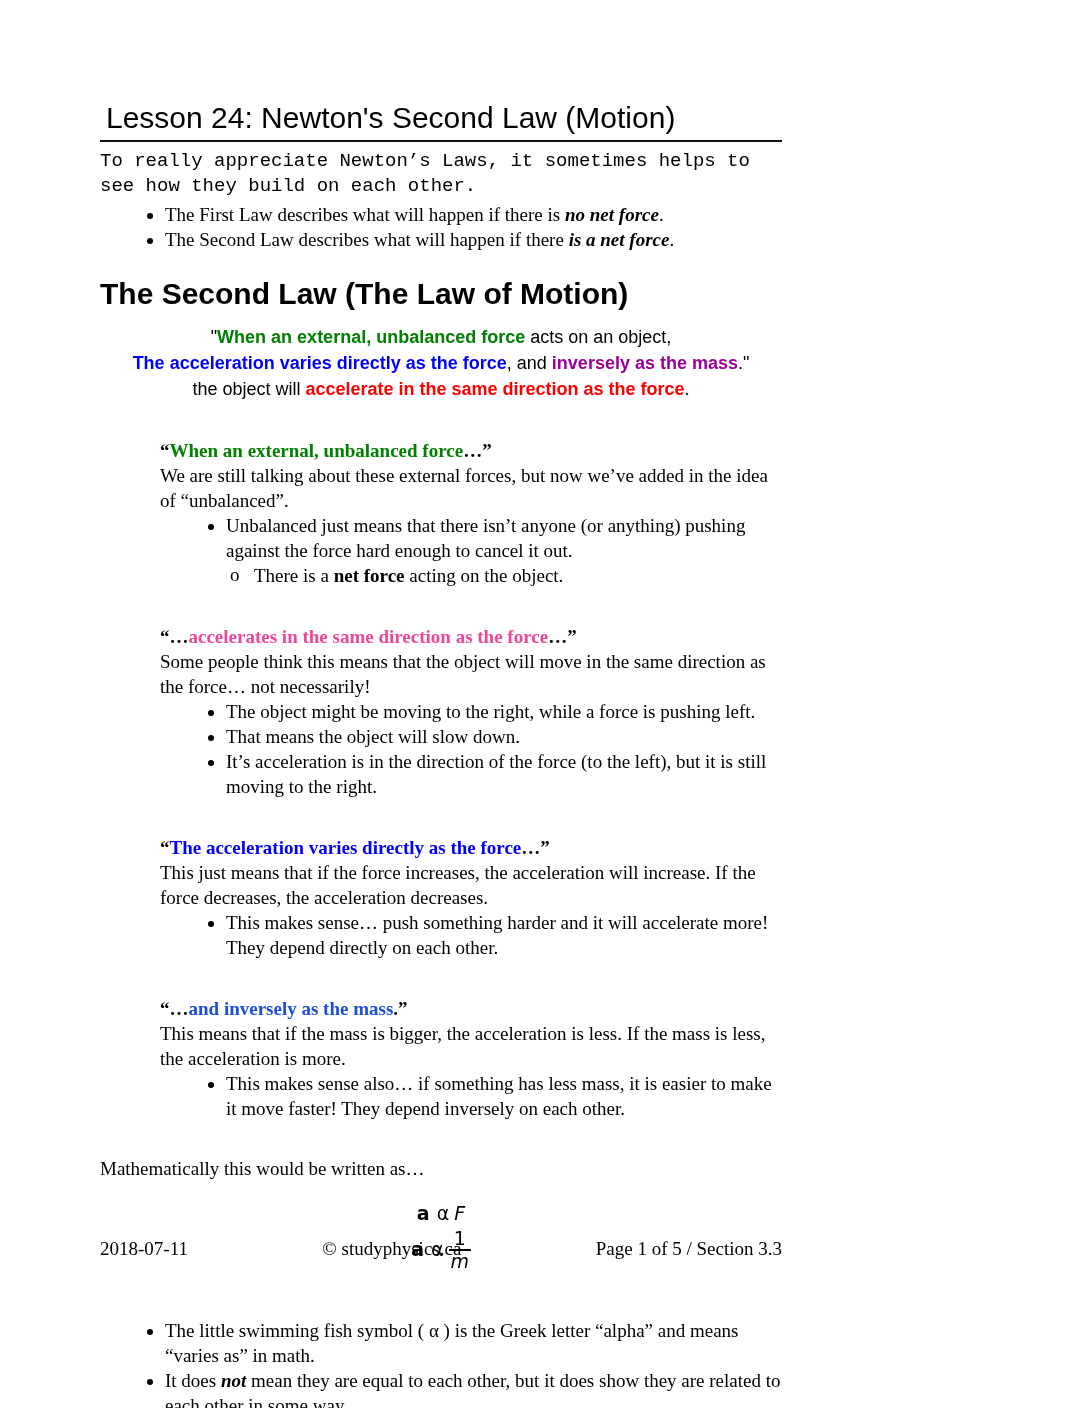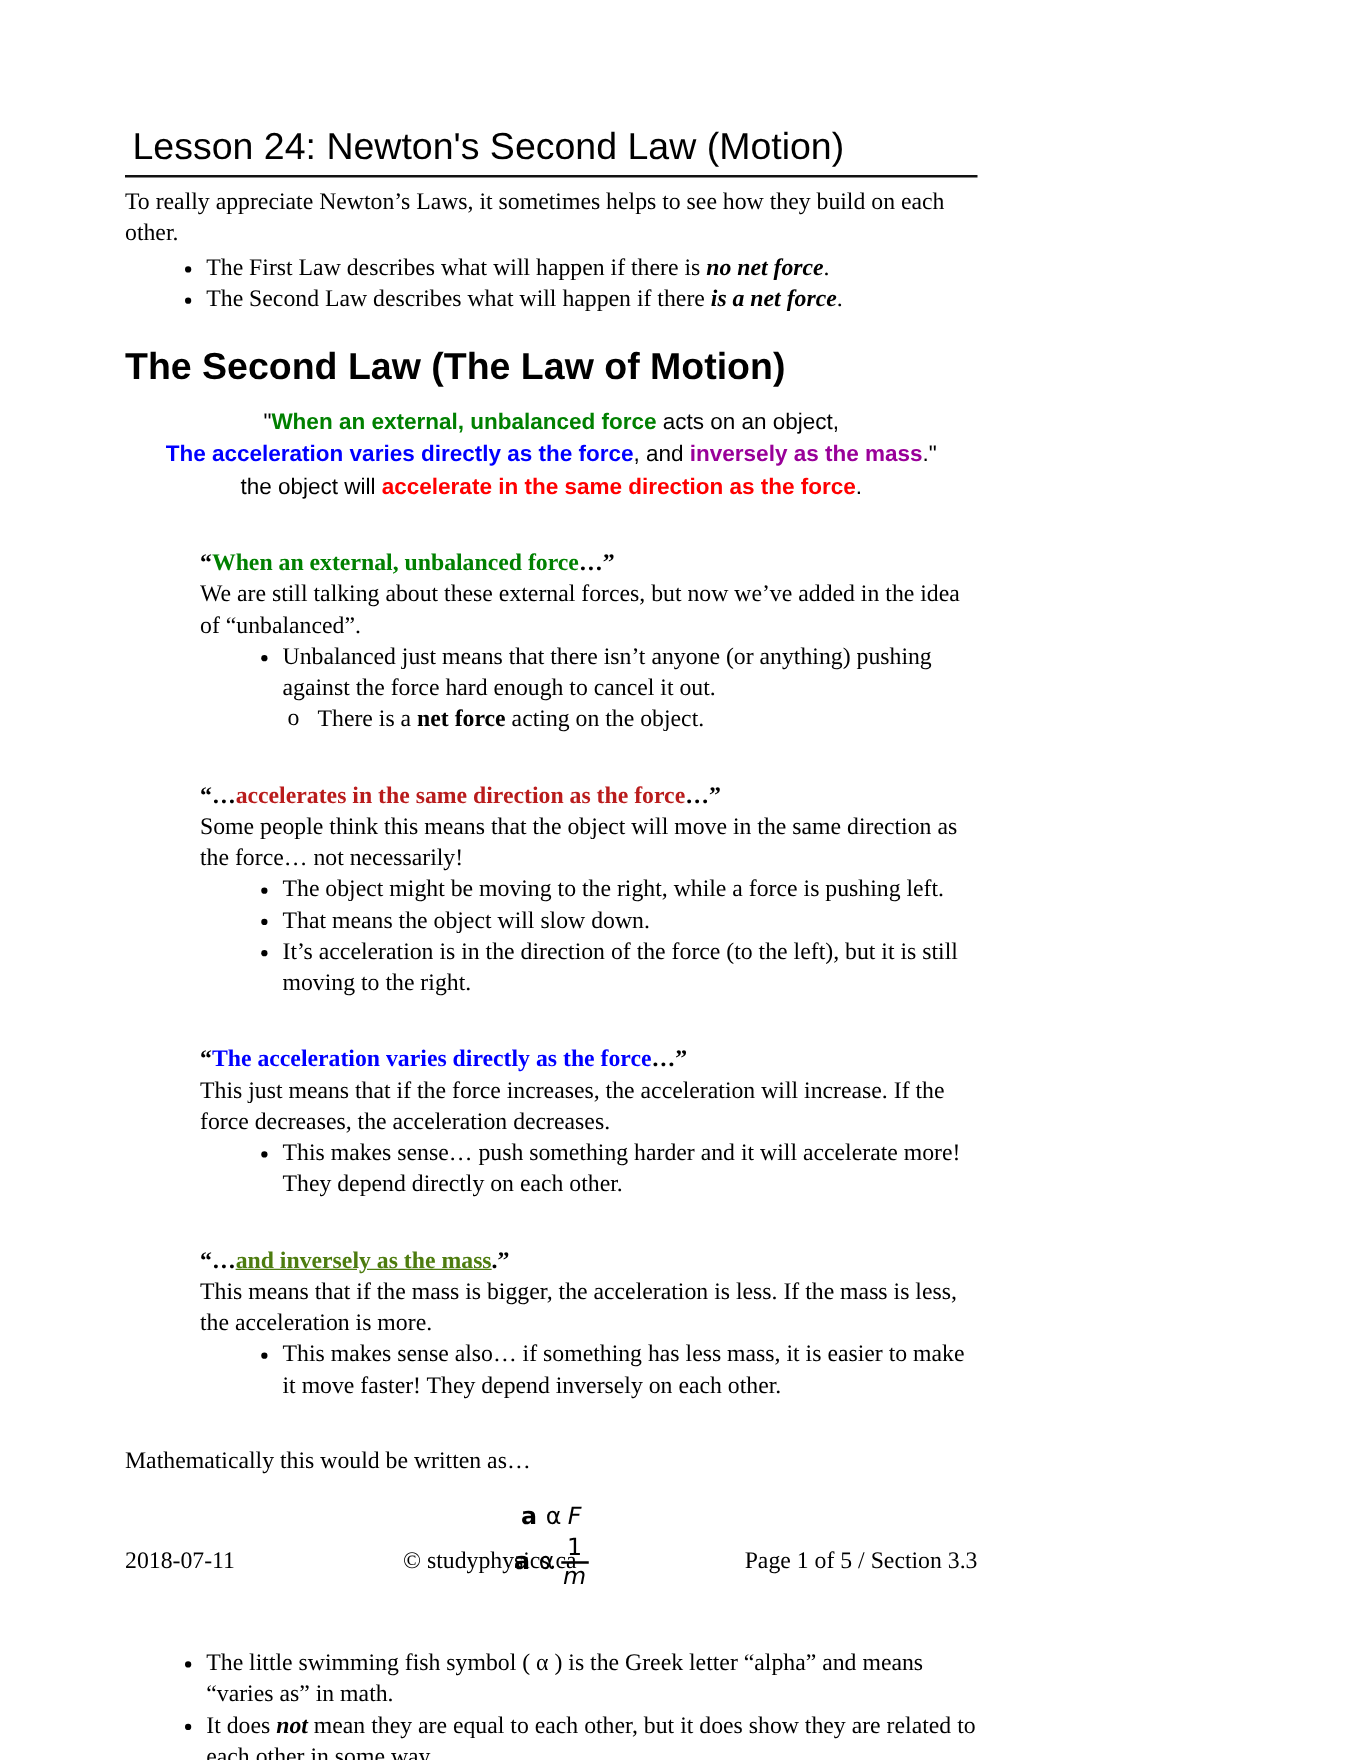--- a/index.html
+++ b/index.html
@@ -7,21 +7,21 @@
     width:1088px;height:1408px;position:relative;overflow:hidden;
     font-family:"Liberation Serif",serif;font-size:19px;line-height:25px;color:#000;
   }
   .page{position:relative;width:880px;height:1408px;box-sizing:border-box;
         padding:100px 98px 0 100px;}
   
   .title-wrap{border-bottom:2px solid #111;padding:0 0 4px 6px;margin:0;}
   h1{margin:0;font-family:"Liberation Sans",sans-serif;font-weight:400;
      font-size:30px;line-height:36px;color:#000;}
   
-  .intro{margin:7px 0 0 0;}
+  .intro{margin:7px 0 0 0;font-family:Liberation Mono, monospace;}
   ul{list-style:disc;margin:0;padding-left:65px;}
   li{line-height:25px;}
   ul.l2{list-style:none;padding-left:28px;margin:0;}
   ul.l2 > li{position:relative;}
   ul.l2 > li::before{content:"o";position:absolute;left:-24px;top:-1px;}
   .top-list{margin-top:3px;}
   b i, i b{font-weight:700;}
   
   h2{font-family:"Liberation Sans",sans-serif;font-weight:700;font-size:30px;
      line-height:30px;margin:27px 0 0 0;}
@@ -81,39 +81,39 @@
     <ul class="l1">
       <li><span>Unbalanced just means that there isn’t anyone (or anything) pushing against the force hard enough to cancel it out.</span>
         <ul class="l2">
           <li><span>There is a </span><b>net force</b><span> acting on the object.</span></li>
         </ul>
       </li>
     </ul>
   </section>
 
   <section class="law-part">
-    <h3 class="part-heading"><span>“…</span><span style="color: #b91c1c;">accelerates in the same direction as the force</span><span>…”</span></h3>
+    <h3 class="part-heading"><span>“…</span><span style="color: #ec4899;">accelerates in the same direction as the force</span><span>…”</span></h3>
     <p>Some people think this means that the object will move in the same direction as the force… not necessarily!</p>
     <ul class="l1">
       <li>The object might be moving to the right, while a force is pushing left.</li>
       <li>That means the object will slow down.</li>
       <li>It’s acceleration is in the direction of the force (to the left), but it is still moving to the right.</li>
     </ul>
   </section>
 
   <section class="law-part">
     <h3 class="part-heading"><span>“</span><span style="color: rgb(0, 0, 255);">The acceleration varies directly as the force</span><span>…”</span></h3>
     <p>This just means that if the force increases, the acceleration will increase. If the force decreases, the acceleration decreases.</p>
     <ul class="l1">
       <li>This makes sense… push something harder and it will accelerate more! They depend directly on each other.</li>
     </ul>
   </section>
 
   <section class="law-part">
-    <h3 class="part-heading"><span>“…</span><span style="color: #4d7c0f; text-decoration: underline;">and inversely as the mass</span><span>.”</span></h3>
+    <h3 class="part-heading"><span>“…</span><span style="color: #1d4ed8;">and inversely as the mass</span><span>.”</span></h3>
     <p>This means that if the mass is bigger, the acceleration is less. If the mass is less, the acceleration is more.</p>
     <ul class="l1">
       <li>This makes sense also… if something has less mass, it is easier to make it move faster! They depend inversely on each other.</li>
     </ul>
   </section>
 
   <p class="math-intro">Mathematically this would be written as…</p>
 
   <div class="math-block">
     <div class="eq">

